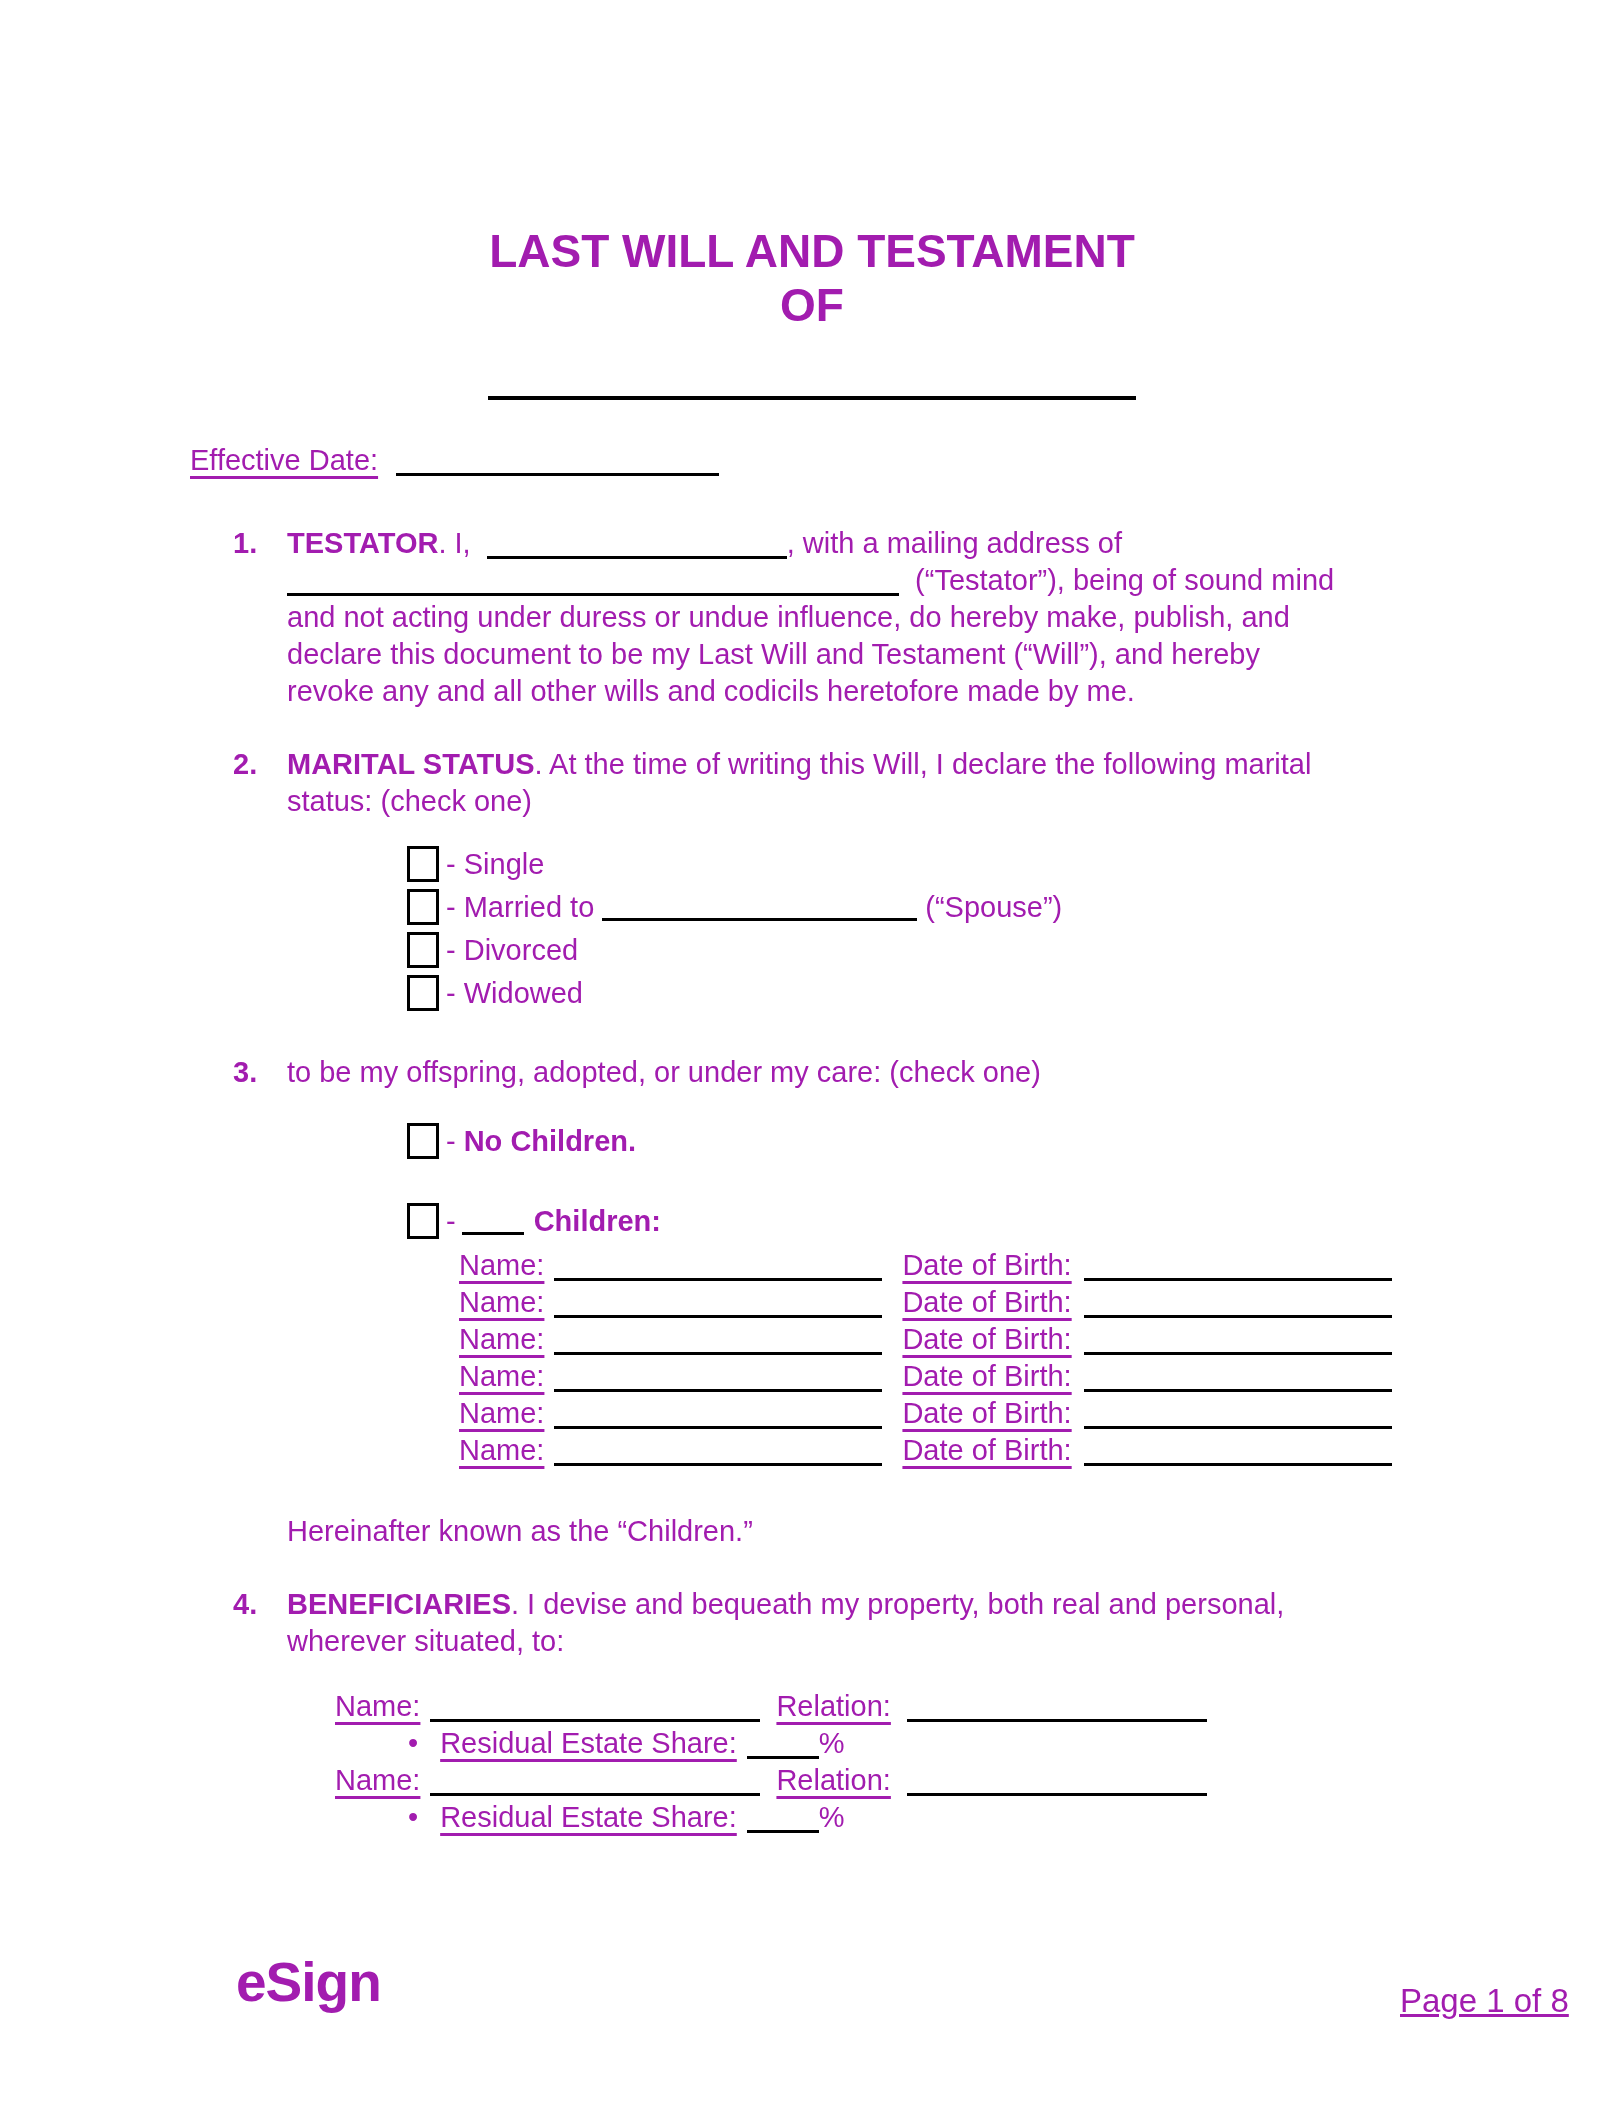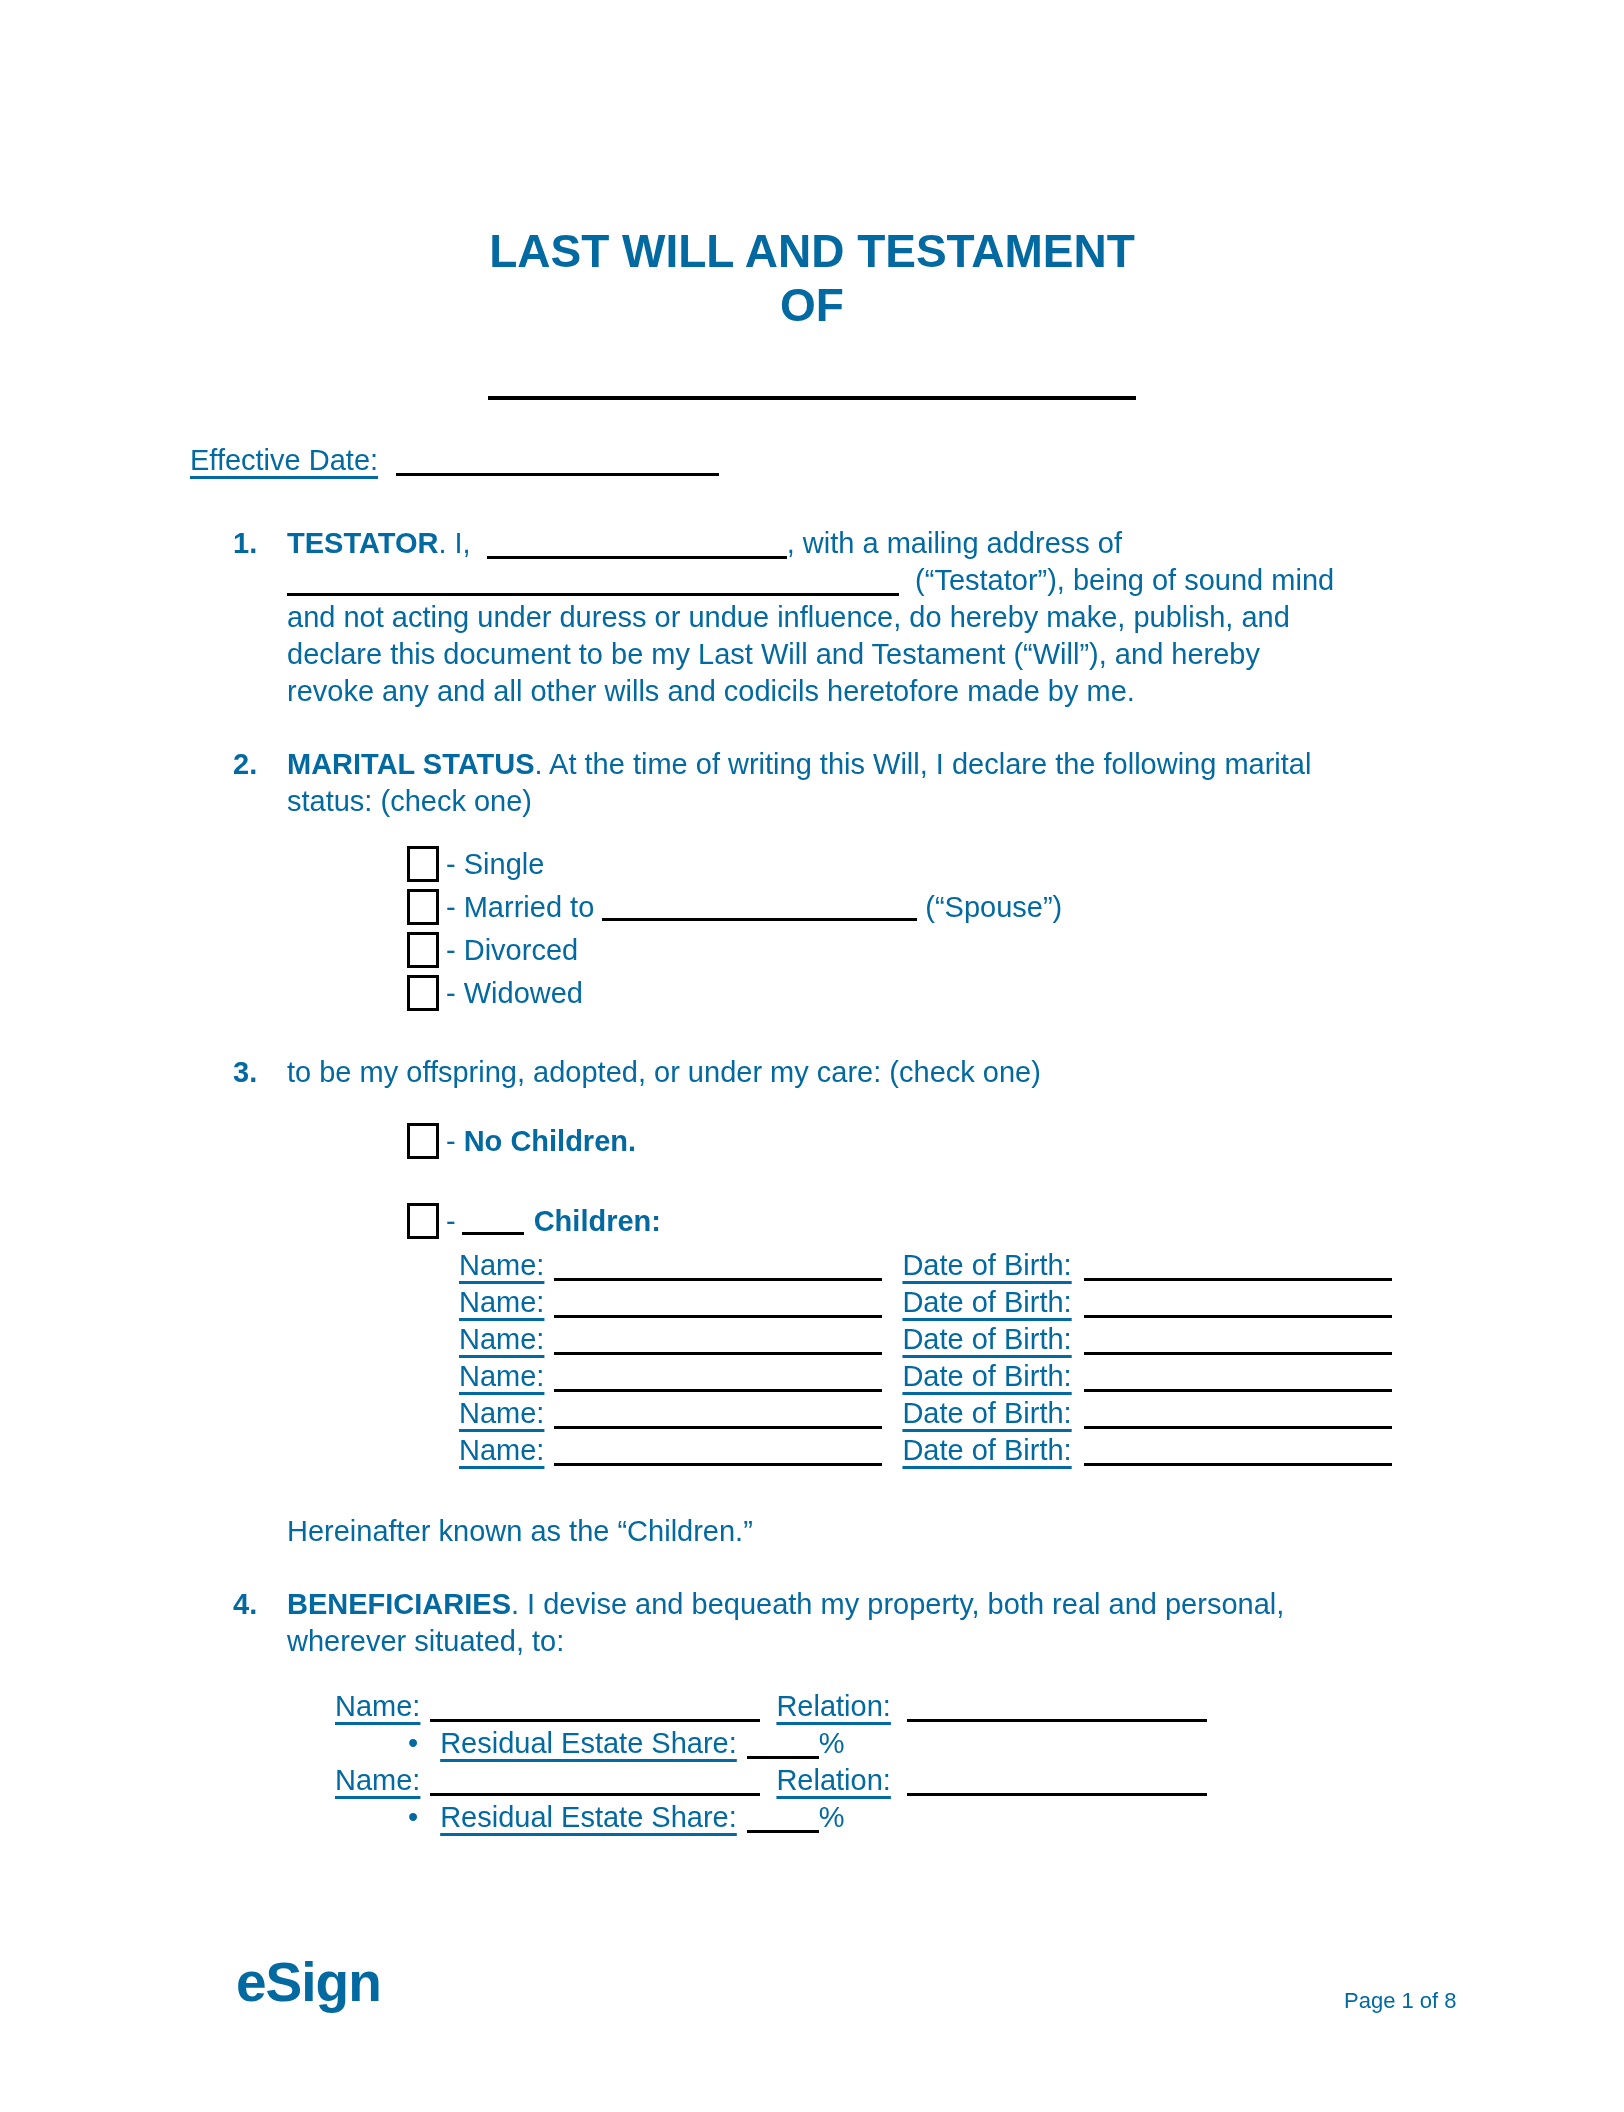--- a/index.html
+++ b/index.html
@@ -1,19 +1,19 @@
 <!DOCTYPE html>
 <html><head>
 <meta charset="utf-8">
 <style>
   html,body { margin:0; padding:0; background:#fff; }
   .page {
     position:relative; width:1624px; height:2112px; background:#ffffff;
     font-family:"Liberation Sans", "DejaVu Sans", sans-serif;
-    font-size:29px; line-height:37px; color:#0369a1; overflow:hidden;
+    font-size:29px; line-height:37px; color:#a21caf; overflow:hidden;
   }
   .doc-title { padding-top:224px; text-align:center; font-weight:bold; font-size:46px; line-height:54px; }
   .name-line { width:648px; margin:64px auto 0 auto; height:0; border-bottom:4px solid #000; }
   .effective { margin:42px 0 0 190px; }
   .ul { text-decoration-line:underline; text-decoration-thickness:3px; text-underline-offset:6px; }
   .b { font-weight:bold; }
   .blank { display:inline-block; height:24px; border-bottom:3px solid #000; vertical-align:-6px; }
   .sections { margin:46px 0 0 233px; width:1252px; }
   .section { display:flex; margin-bottom:36px; }
   .section .num { width:54px; flex:none; font-weight:bold; }
@@ -29,21 +29,21 @@
   .w-bname { width:330px; } .w-brel { width:300px; } .w-share { width:72px; }
   .no-children-item { margin-top:32px; }
   .count-item { margin-top:44px; }
   .child-rows { margin-left:172px; margin-top:8px; }
   .child-row { height:37px; white-space:nowrap; }
   .hereinafter { margin-top:44px; }
   .bene-rows { margin-left:48px; margin-top:28px; }
   .bene-row { height:37px; white-space:nowrap; }
   .share-row { height:37px; margin-left:73px; white-space:nowrap; }
   .footer-brand { position:absolute; left:236px; top:1964px; font-weight:bold; font-size:55px; letter-spacing:-1px; }
-  .footer-page { position:absolute; left:1344px; top:1982px; font-size:22px; }
+  .footer-page { position:absolute; left:1400px; top:1982px; font-size:33px;text-decoration:underline; }
 </style>
 </head>
 <body>
 
 <div class="page">
 
   <div class="doc-title">
     <div>LAST WILL AND TESTAMENT</div>
     <div>OF</div>
   </div>

